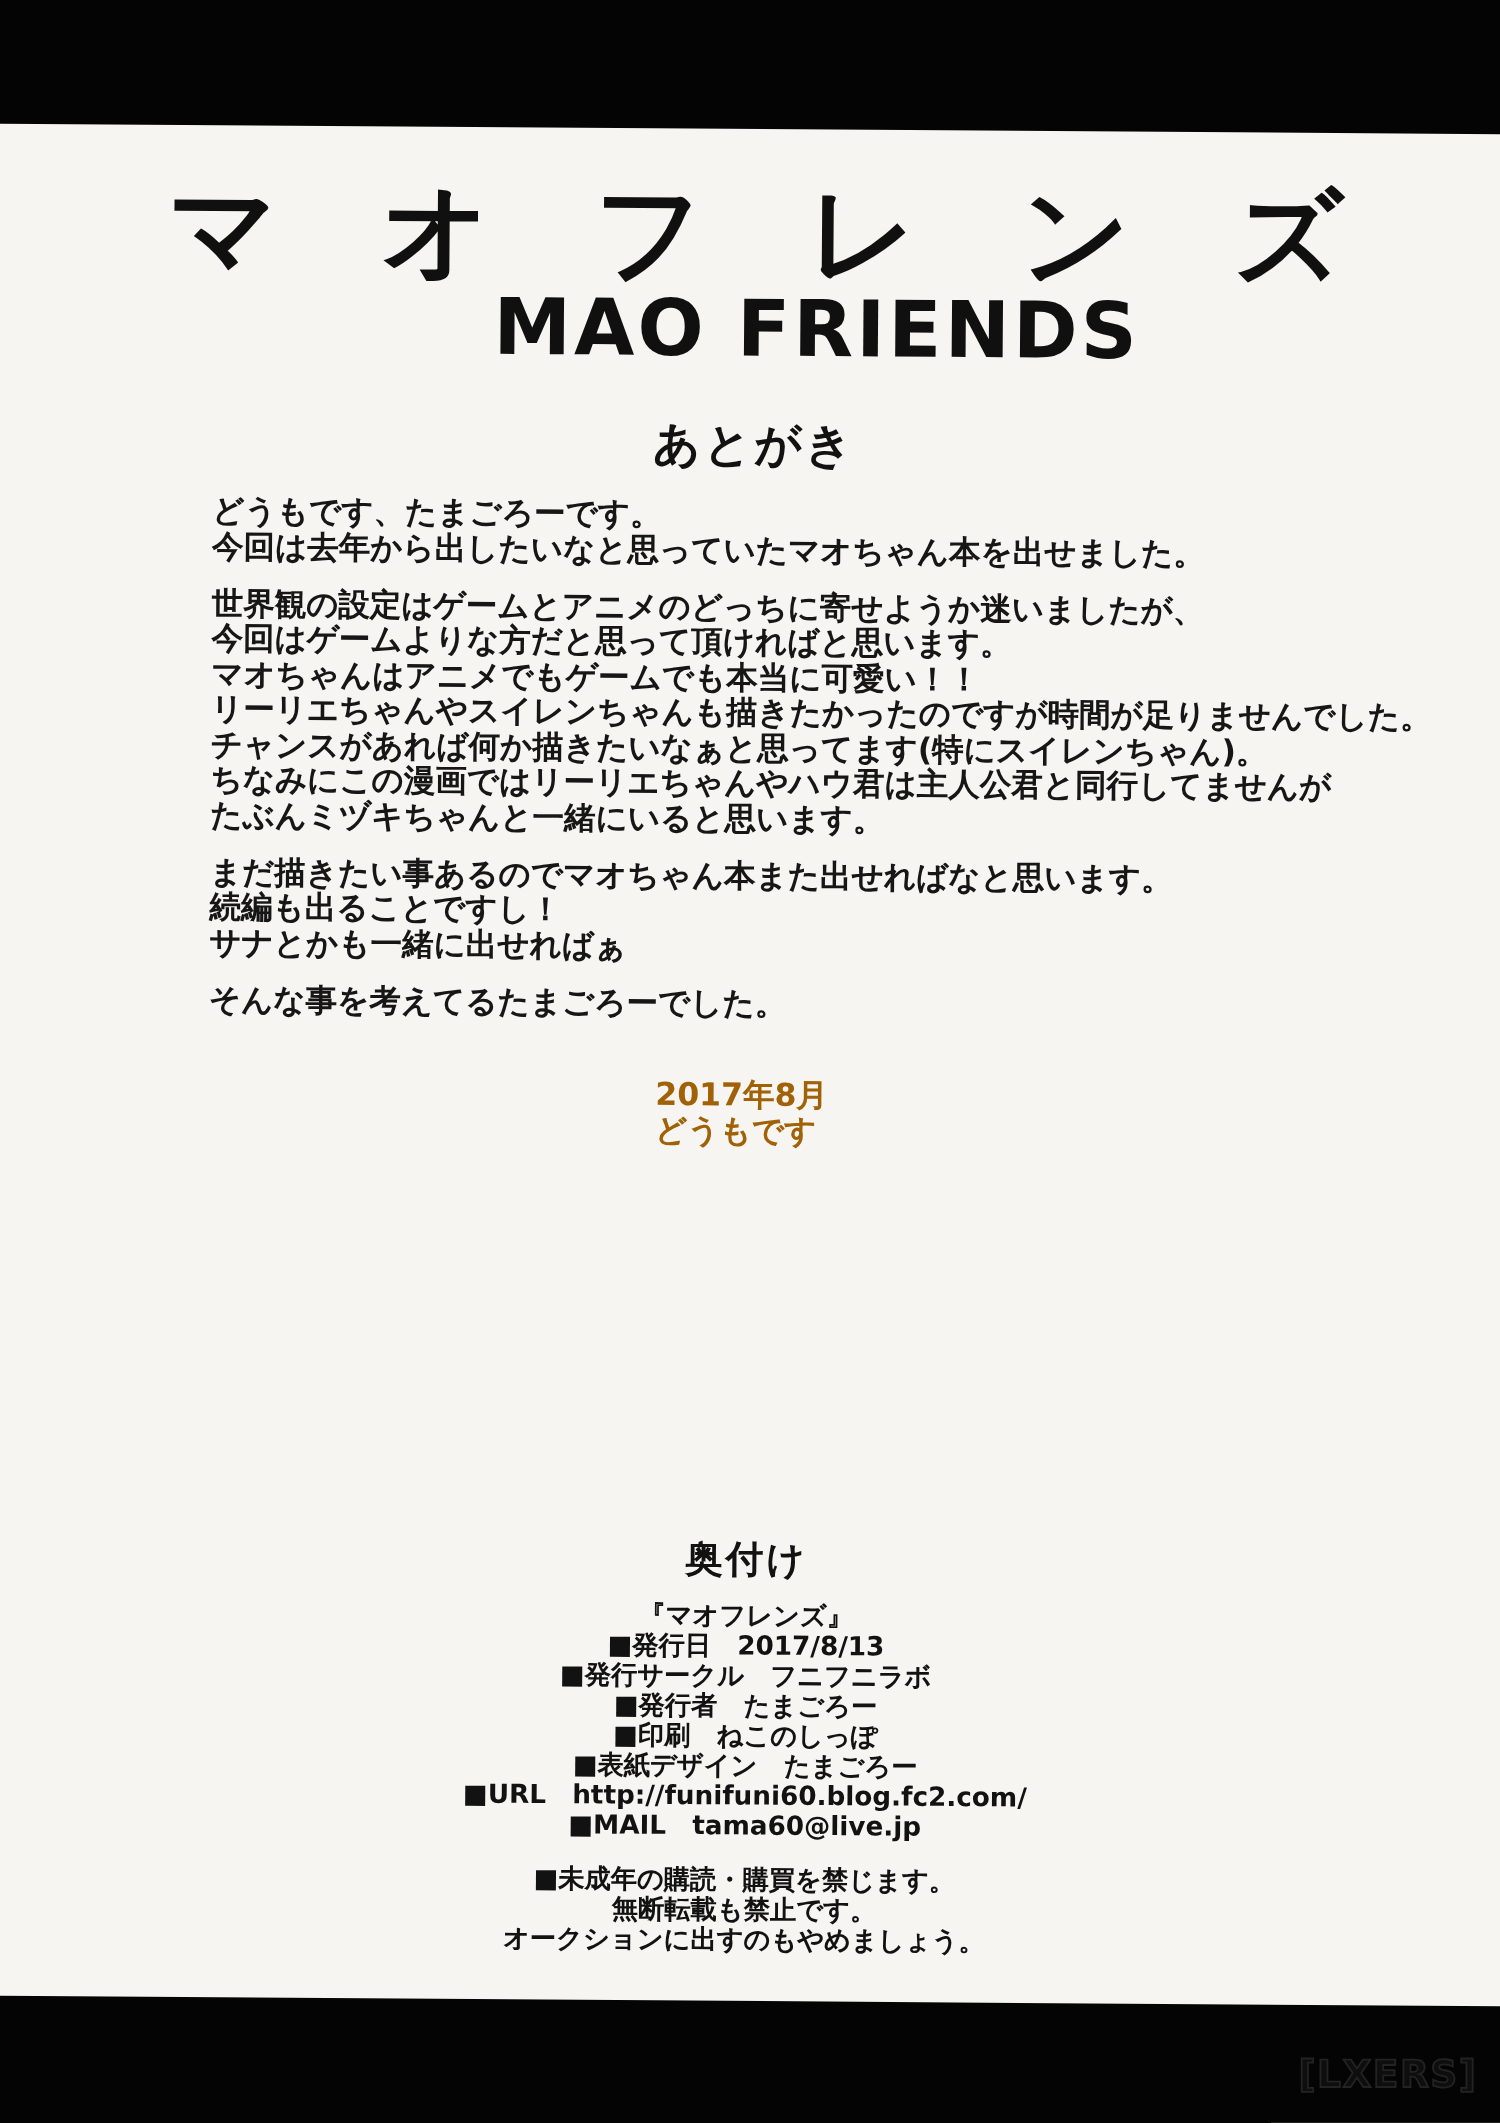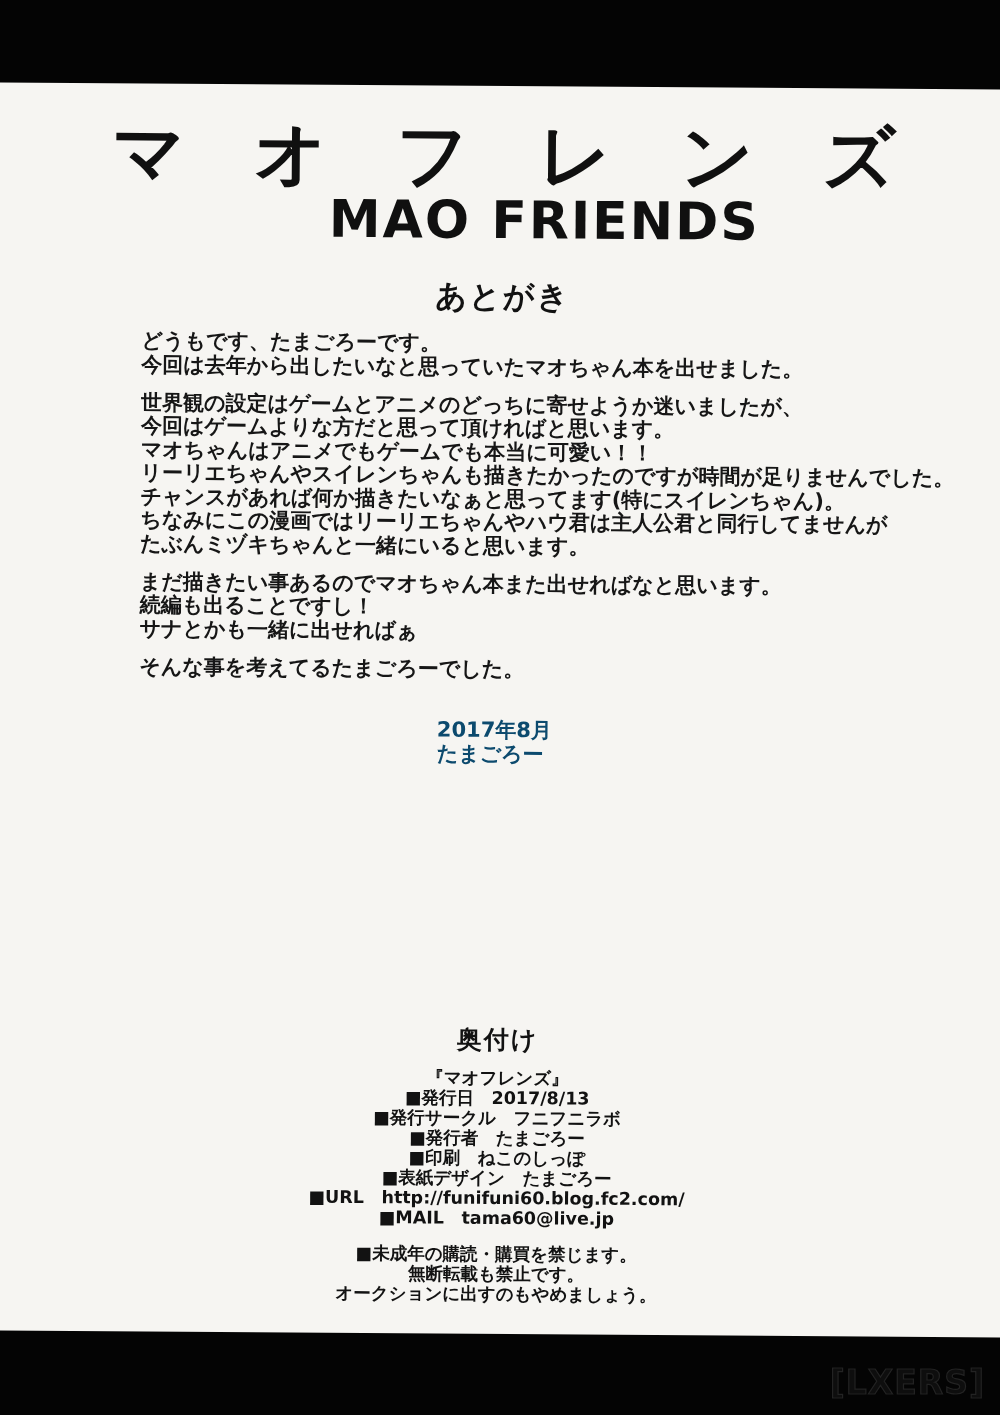--- a/index.html
+++ b/index.html
@@ -85,21 +85,21 @@
   }
   .para { margin: 0 0 14.5px 0; }
   .line { display: block; white-space: pre; }
   .signoff {
     position: absolute;
     left: 443px;
     top: 632px;
     font-size: 21px;
     line-height: 24px;
     font-weight: 600;
-    color: #0c4a6e;
+    color: #a16207;
   }
   .colophon {
     position: absolute;
     top: 940px;
     left: 0;
     width: 100%;
     text-align: center;
     color: #121212;
   }
   .colophon-heading {
@@ -114,21 +114,21 @@
     line-height: 20px;
     font-weight: bold;
     white-space: pre;
   }
   .notice { margin-top: 16px; }
   .watermark {
     position: absolute;
     right: 15px;
     bottom: 18px;
     text-align: center;
-    font-size: 33px;
+    font-size: 25px;
     line-height: 28px;
     font-weight: bold;
     letter-spacing: 1px;
     color: #0e0e0e;
     -webkit-text-stroke: 1.2px #232323;
   }
 </style>
 </head>
 <body>
 
@@ -159,21 +159,21 @@
         <span class="line">続編も出ることですし！</span>
         <span class="line">サナとかも一緒に出せればぁ</span>
       </p>
       <p class="para">
         <span class="line">そんな事を考えてるたまごろーでした。</span>
       </p>
     </div>
 
     <div class="signoff">
       <div>2017年8月</div>
-      <div>たまごろー</div>
+      <div>どうもです</div>
     </div>
 
     <div class="colophon">
       <h3 class="colophon-heading">奥付け</h3>
       <div class="colophon-line">『マオフレンズ』</div>
       <div class="colophon-line">■発行日　2017/8/13</div>
       <div class="colophon-line">■発行サークル　フニフニラボ</div>
       <div class="colophon-line">■発行者　たまごろー</div>
       <div class="colophon-line">■印刷　ねこのしっぽ</div>
       <div class="colophon-line">■表紙デザイン　たまごろー</div>

